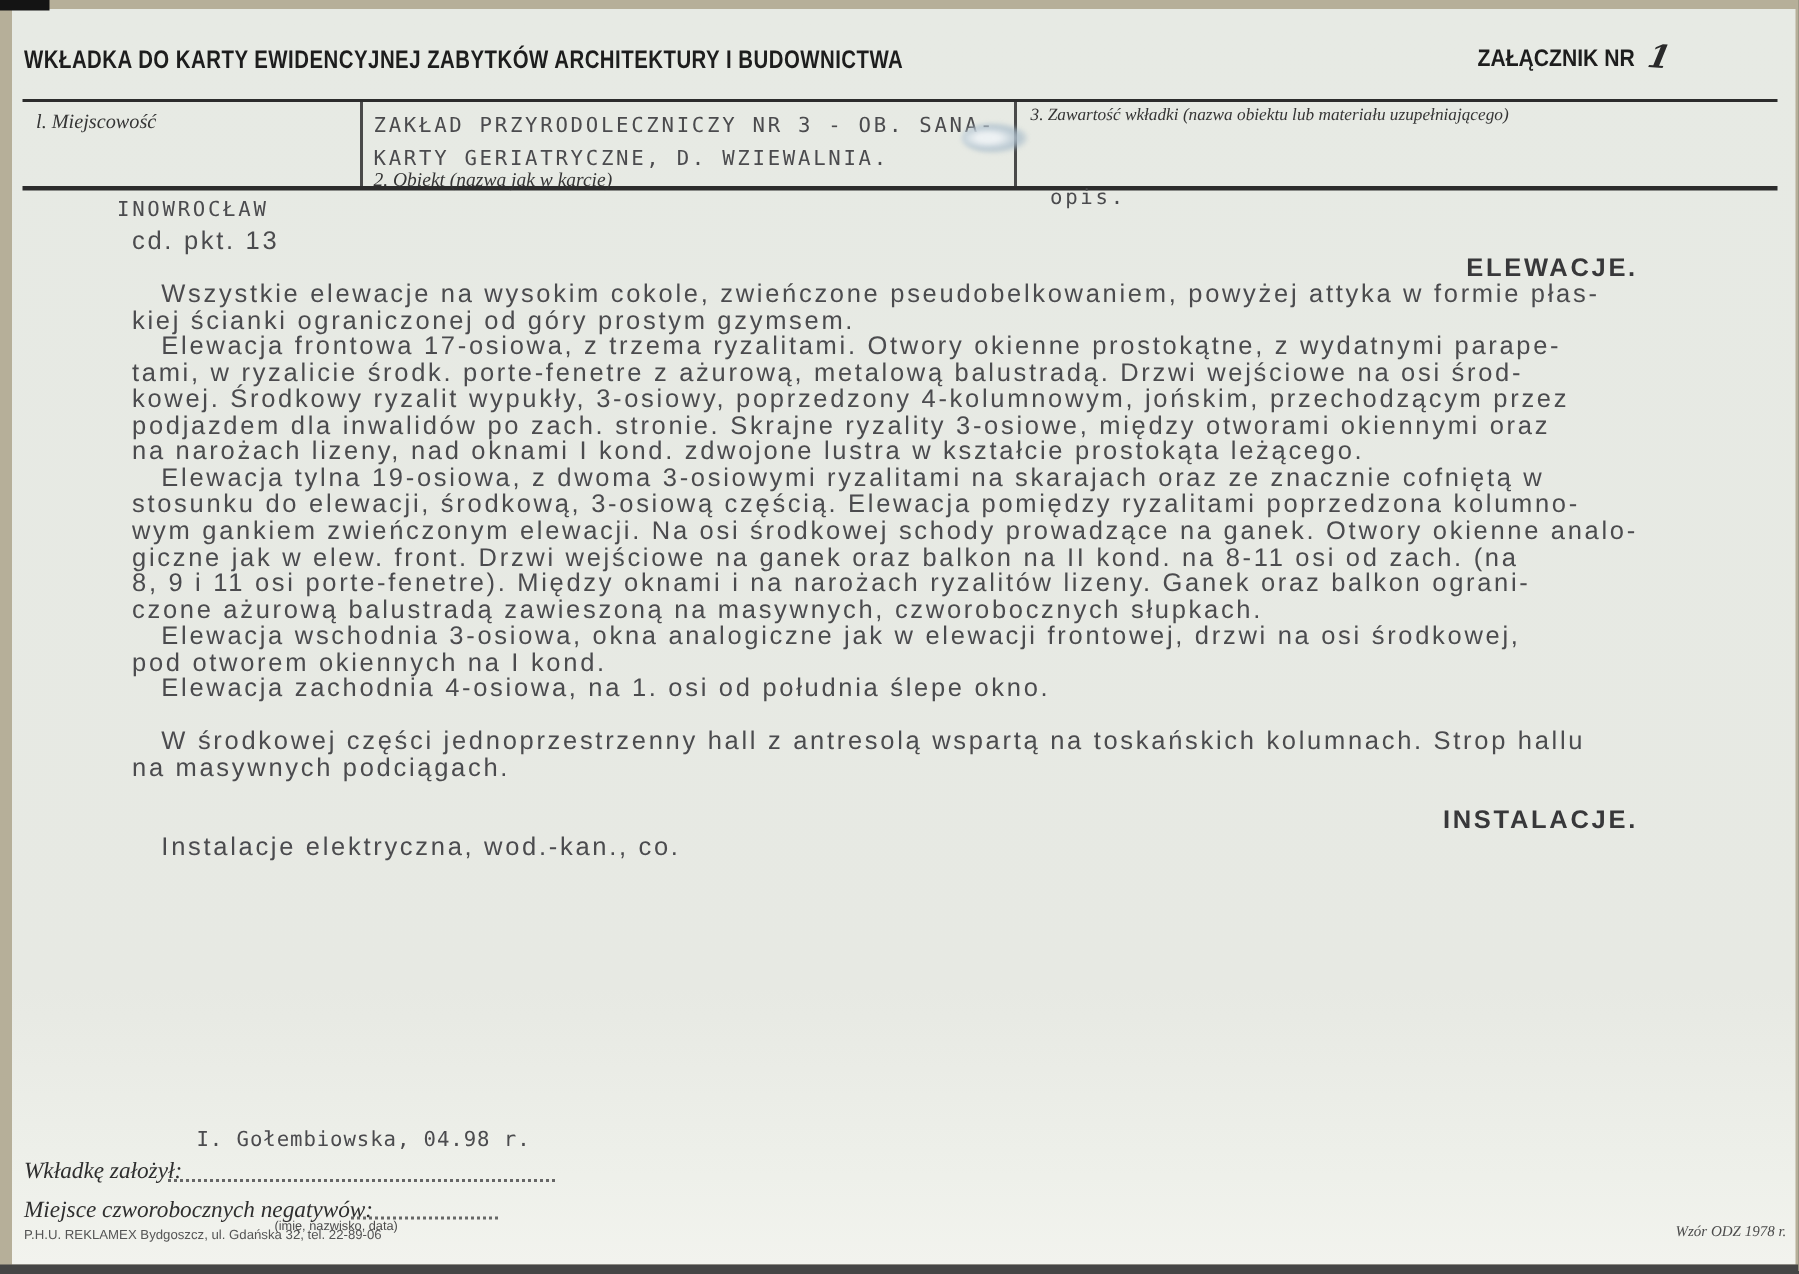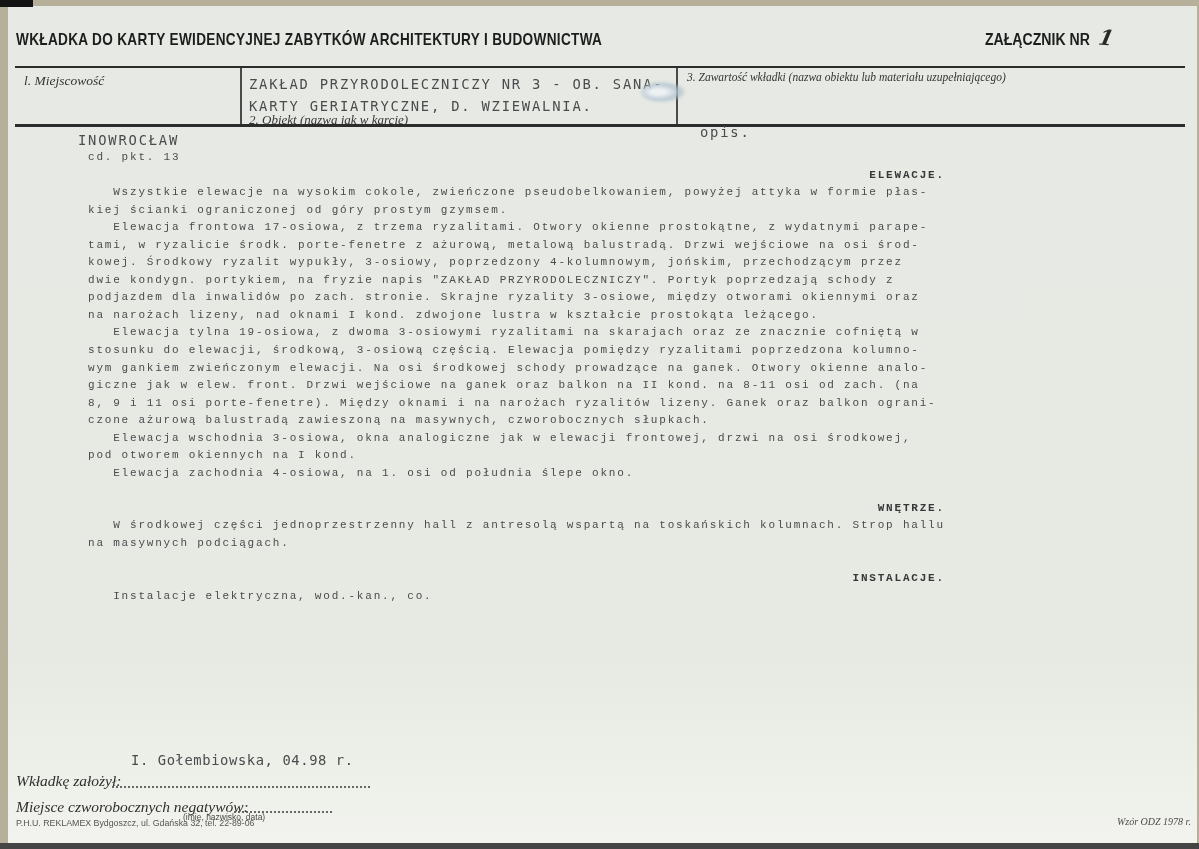--- a/index.html
+++ b/index.html
@@ -34,21 +34,21 @@
   .val-1{position:absolute;left:78px;top:92px;font-size:13.8px;letter-spacing:1.8px;margin-top:40px;}
   .val-2a{position:absolute;left:249px;top:76px;font-size:13.8px;letter-spacing:1.8px;}
   .val-2b{position:absolute;left:249px;top:98px;font-size:13.8px;letter-spacing:1.8px;}
   .val-3{position:absolute;left:700px;top:96px;font-size:13.8px;letter-spacing:1.8px;margin-top:28px;}
 
   .smudge{position:absolute;left:641px;top:82px;width:44px;height:20px;z-index:5;
           background:radial-gradient(ellipse at 40% 50%, #eef2f4 20%, rgba(165,185,200,.75) 55%, rgba(165,185,200,0) 80%);
           filter:blur(1.5px);border-radius:50%;}
 
   .body-text{position:absolute;left:88px;top:151px;}
-  .tline{height:17.55px;font-family:Liberation Mono, monospace;font-size:11px;
+  .tline{height:17.55px;font-family:Liberation Sans, sans-serif;font-size:17px;
          letter-spacing:1.8px;color:#4b4b4e;white-space:pre;}
   .theading{font-weight:bold;color:#38383a;text-align:right;}
 
   .footer-label{position:absolute;font-family:"Liberation Serif",serif;font-style:italic;
                 color:#2f2f2f;white-space:nowrap;}
   .founder-label{left:16px;top:772px;font-size:15.5px;}
   .negatives-label{left:16px;top:798px;font-size:15.5px;}
   .dotline{position:absolute;border-bottom:2px dotted #4f4f4f;opacity:.85;}
   .dot-founder{left:112px;top:770px;width:258px;height:16px;}
   .dot-negatives{left:234px;top:795px;width:98px;height:16px;}
@@ -88,34 +88,32 @@
   <div class="tw val-3">opis.</div>
 
   <div class="body-text">
       <div class="tline">cd. pkt. 13</div>
       <div class="tline theading">ELEWACJE.</div>
       <div class="tline">   Wszystkie elewacje na wysokim cokole, zwieńczone pseudobelkowaniem, powyżej attyka w formie płas-</div>
       <div class="tline">kiej ścianki ograniczonej od góry prostym gzymsem.</div>
       <div class="tline">   Elewacja frontowa 17-osiowa, z trzema ryzalitami. Otwory okienne prostokątne, z wydatnymi parape-</div>
       <div class="tline">tami, w ryzalicie środk. porte-fenetre z ażurową, metalową balustradą. Drzwi wejściowe na osi środ-</div>
       <div class="tline">kowej. Środkowy ryzalit wypukły, 3-osiowy, poprzedzony 4-kolumnowym, jońskim, przechodzącym przez</div>
-      <div class="tline">dwie kondygn. portykiem, na fryzie napis "ZAKŁAD PRZYRODOLECZNICZY". Portyk poprzedzają schody z</div>
       <div class="tline">podjazdem dla inwalidów po zach. stronie. Skrajne ryzality 3-osiowe, między otworami okiennymi oraz</div>
       <div class="tline">na narożach lizeny, nad oknami I kond. zdwojone lustra w kształcie prostokąta leżącego.</div>
       <div class="tline">   Elewacja tylna 19-osiowa, z dwoma 3-osiowymi ryzalitami na skarajach oraz ze znacznie cofniętą w</div>
       <div class="tline">stosunku do elewacji, środkową, 3-osiową częścią. Elewacja pomiędzy ryzalitami poprzedzona kolumno-</div>
       <div class="tline">wym gankiem zwieńczonym elewacji. Na osi środkowej schody prowadzące na ganek. Otwory okienne analo-</div>
       <div class="tline">giczne jak w elew. front. Drzwi wejściowe na ganek oraz balkon na II kond. na 8-11 osi od zach. (na</div>
       <div class="tline">8, 9 i 11 osi porte-fenetre). Między oknami i na narożach ryzalitów lizeny. Ganek oraz balkon ograni-</div>
       <div class="tline">czone ażurową balustradą zawieszoną na masywnych, czworobocznych słupkach.</div>
       <div class="tline">   Elewacja wschodnia 3-osiowa, okna analogiczne jak w elewacji frontowej, drzwi na osi środkowej,</div>
       <div class="tline">pod otworem okiennych na I kond.</div>
       <div class="tline">   Elewacja zachodnia 4-osiowa, na 1. osi od południa ślepe okno.</div>
       <div class="tline">&nbsp;</div>
-      <div class="tline theading">WNĘTRZE.</div>
       <div class="tline">   W środkowej części jednoprzestrzenny hall z antresolą wspartą na toskańskich kolumnach. Strop hallu</div>
       <div class="tline">na masywnych podciągach.</div>
       <div class="tline">&nbsp;</div>
       <div class="tline theading">INSTALACJE.</div>
       <div class="tline">   Instalacje elektryczna, wod.-kan., co.</div>
     </div>
 
   <div class="footer-label founder-label">Wkładkę założył:</div>
   <div class="dotline dot-founder"></div>
   <div class="tw founder-value">I. Gołembiowska, 04.98 r.</div>

